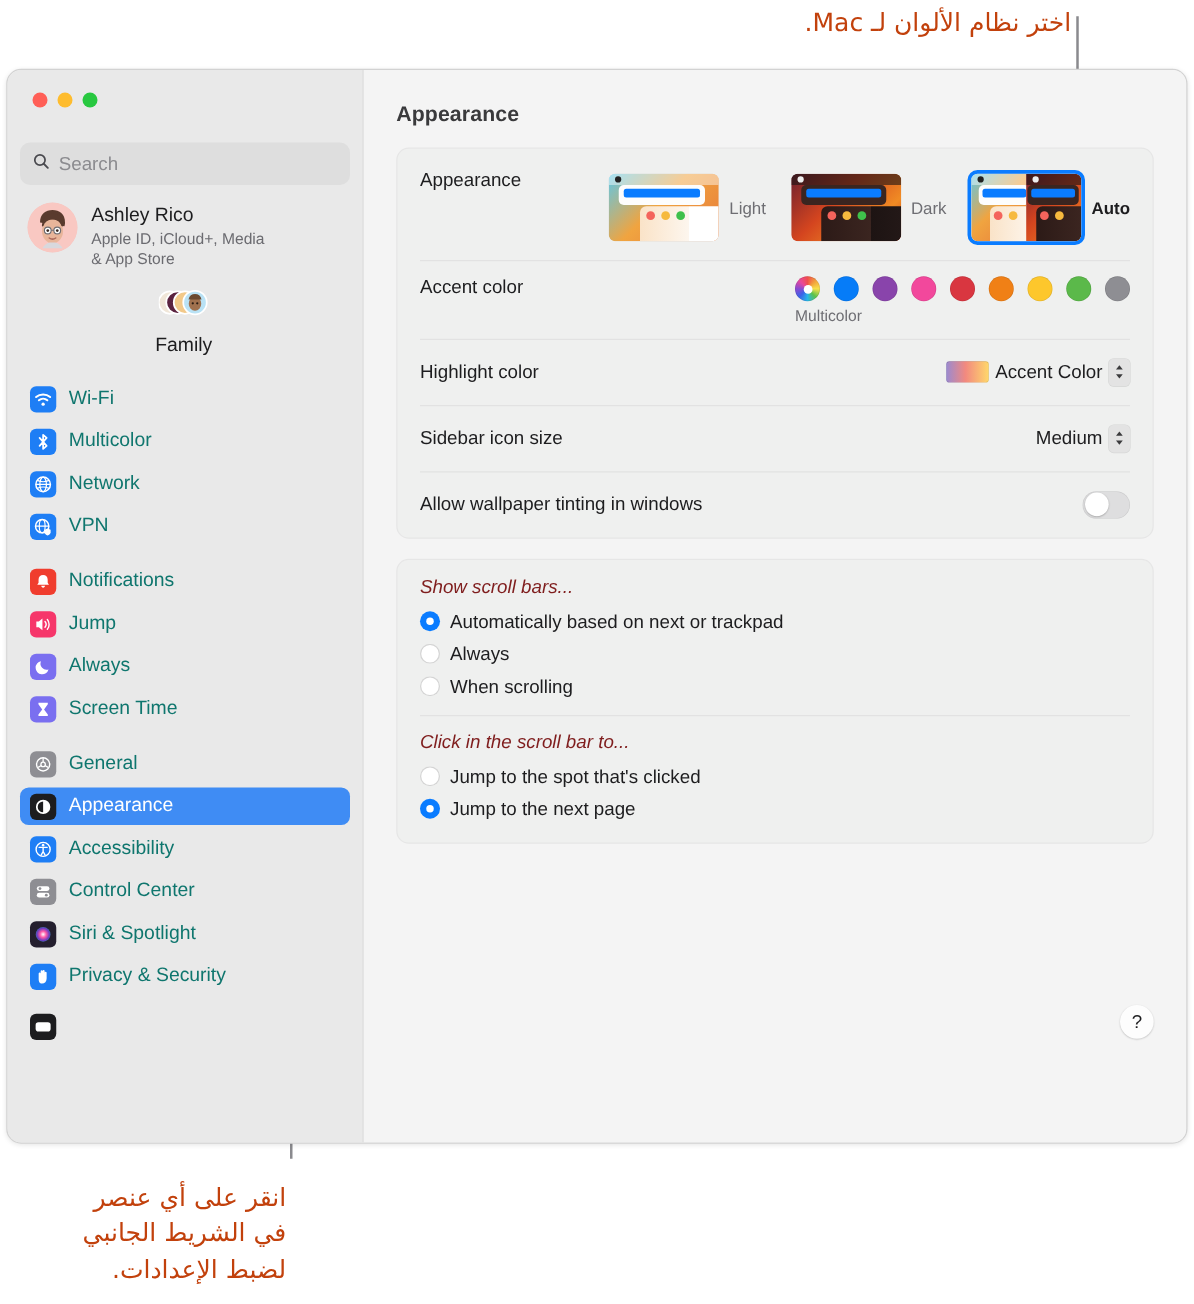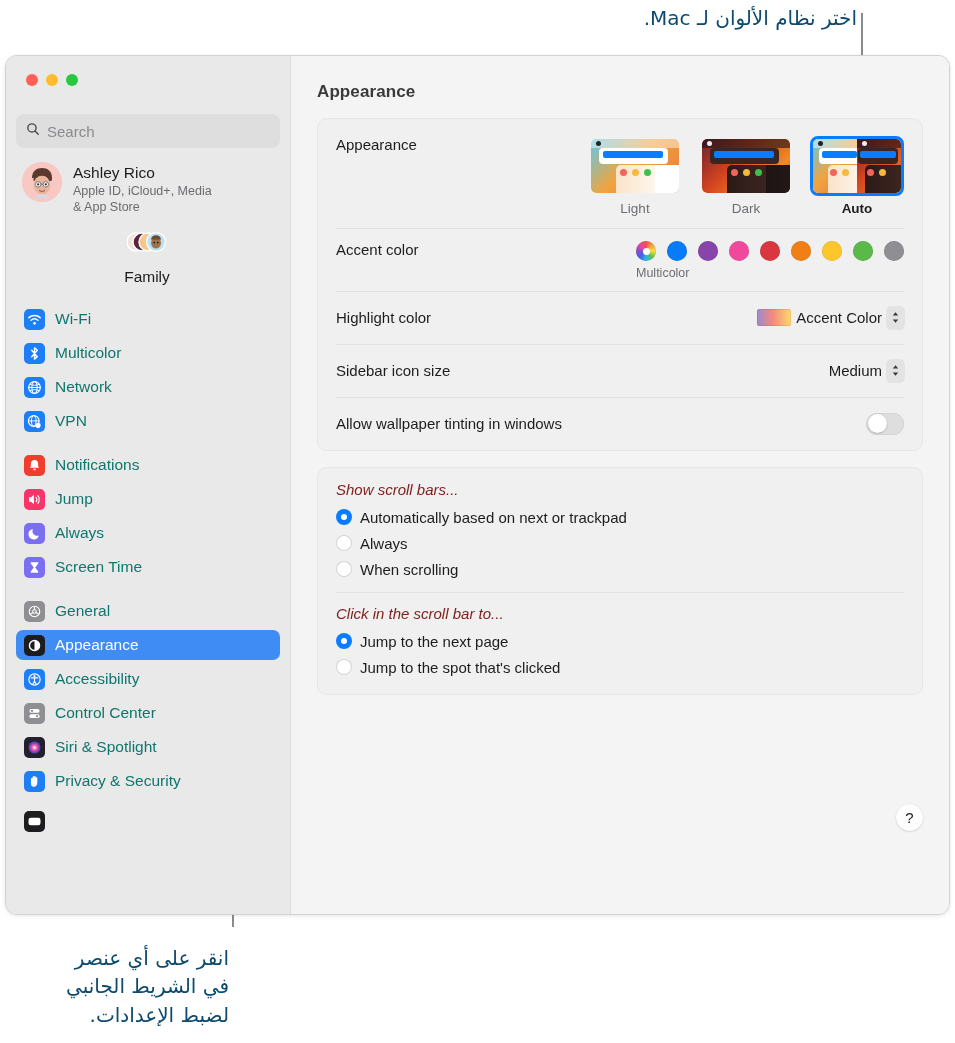--- a/index.html
+++ b/index.html
@@ -8,21 +8,21 @@
     background: #ffffff;
     font-family: "Liberation Sans", "DejaVu Sans", sans-serif;
     overflow: hidden;
   }
   #root { position: relative; width: 955px; height: 1043px; }
 
   
   .callout-text {
     position: absolute;
     font-size: 20px;
-    color: #0c4a6e;
+    color: #c2410c;
     line-height: 1.42;
     direction: rtl;
     text-align: right;
     white-space: pre-line;
     font-family: "DejaVu Sans", "Liberation Sans", sans-serif;
   }
   #callout-top { top: 4px; right: 98px; }
   #callout-bottom { bottom: 14px; right: 726px; text-align: right; }
   .callout-line {
     position: absolute;
@@ -147,21 +147,21 @@
     content: ""; position: absolute;
     left: 0; right: 0; top: 0; height: 1px;
     background: #e2e2e2;
   }
   .row-label { font-size: 15px; color: #1d1d1f; flex: 1; }
   .row-right { display: flex; align-items: center; gap: 8px; }
 
   
   .appearance-row { align-items: flex-start; padding: 17px 0 12px; min-height: 0; }
   .thumbs { display: flex; gap: 17px; }
-  .thumb-wrap { display: flex; flex-direction: column; align-items: center; gap: 5px; }
+  .thumb-wrap { display: flex; flex-direction: row; align-items: center; gap: 5px; }
   .thumb {
     width: 94px; height: 60px; border-radius: 8px;
     overflow: hidden; position: relative;
     border: 3px solid transparent;
   }
   .thumb-inner {
     position: absolute; inset: 0; border-radius: 5px; overflow: hidden;
     box-shadow: 0 0 0 1px rgba(0,0,0,0.07);
   }
   .thumb.selected { border-color: #0a7cff; }
@@ -640,26 +640,26 @@
         </div>
         <div class="radio-item">
           <span class="radio"></span>
           <span class="radio-label">When scrolling</span>
         </div>
 
         <div class="radio-divider"></div>
 
         <div class="radio-heading">Click in the scroll bar to...</div>
         <div class="radio-item">
+          <span class="radio"></span>
+          <span class="radio-label">Jump to the spot that's clicked</span>
+        </div>
+        <div class="radio-item">
           <span class="radio on"></span>
           <span class="radio-label">Jump to the next page</span>
         </div>
-        <div class="radio-item">
-          <span class="radio"></span>
-          <span class="radio-label">Jump to the spot that's clicked</span>
-        </div>
       </div>
 
       <div id="help-button">?</div>
     </div>
 
   </div>
 </div>
 
 </body></html>

